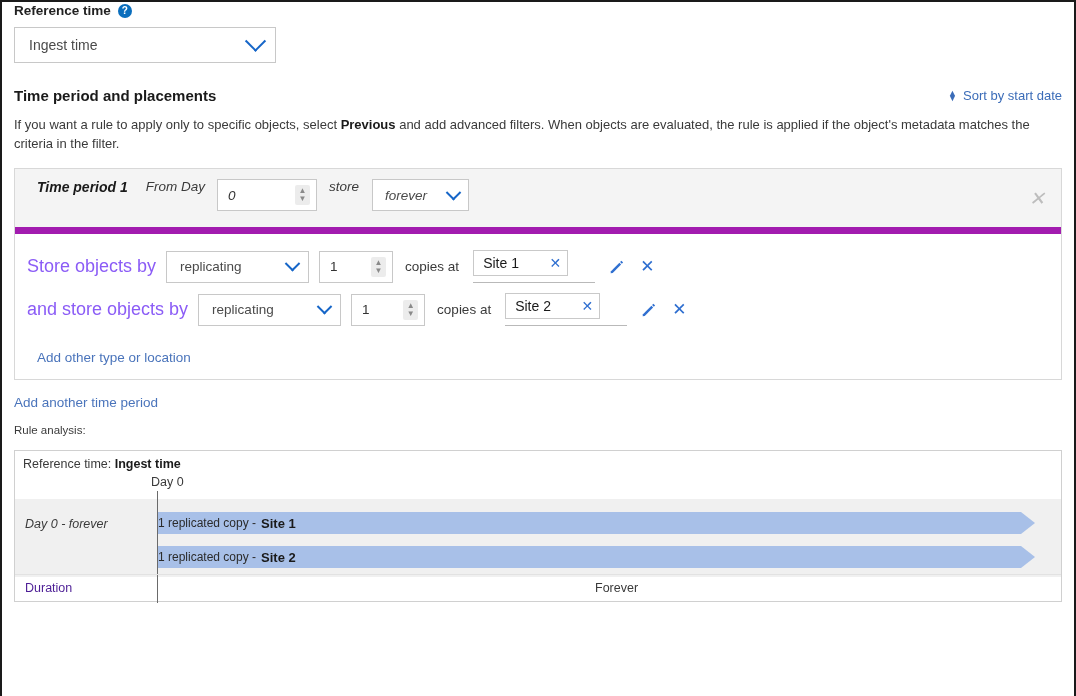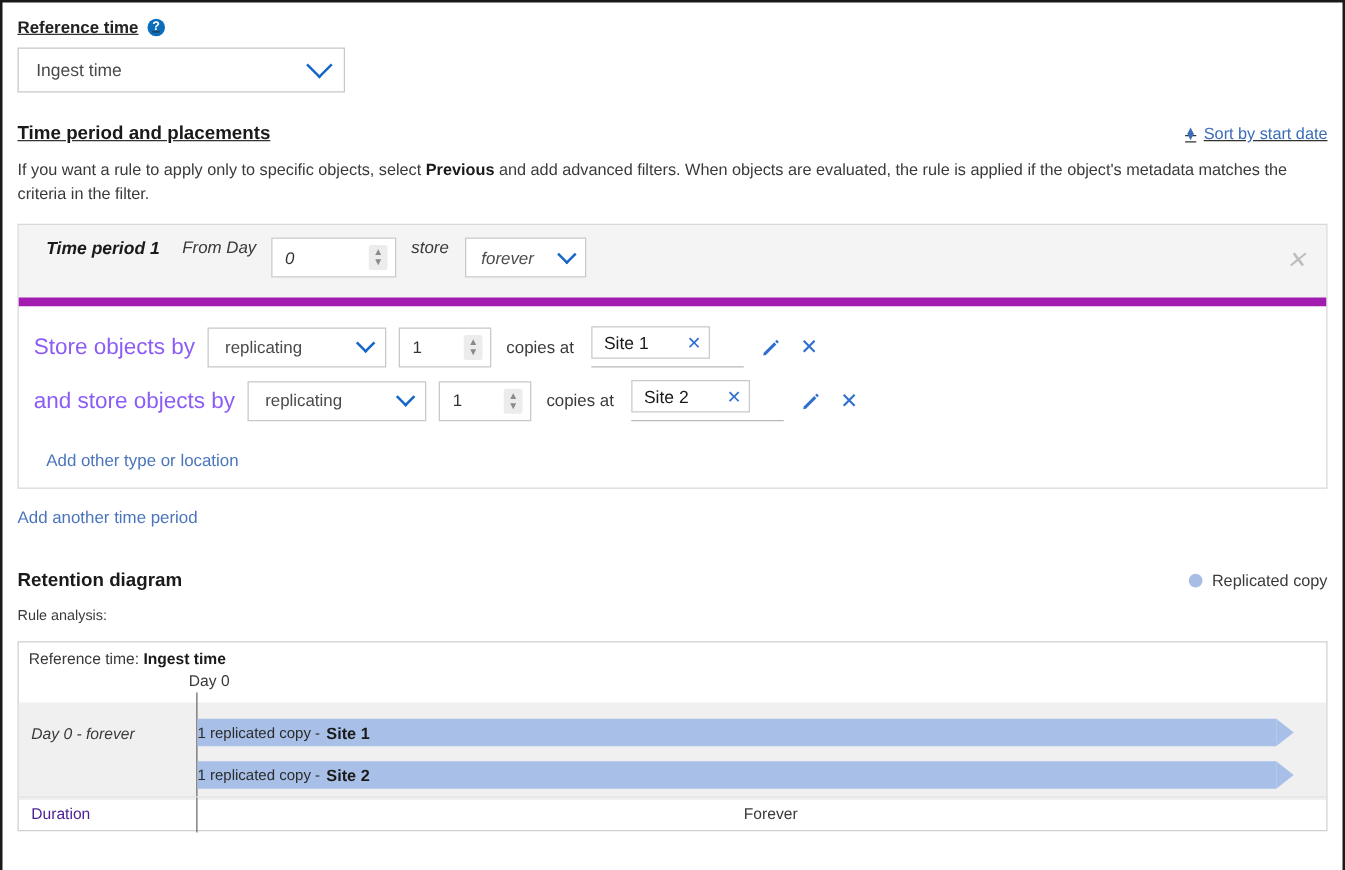--- a/index.html
+++ b/index.html
@@ -30,22 +30,21 @@
     padding: 0 12px;
     box-sizing: border-box;
     width: 100%;
   }
 
   
   .ref-label-row {
     display: flex;
     align-items: center;
     gap: 7px;
-    padding-top: 12px;
-    text-decoration: underline;
+    padding-top: 1px;
   }
   .ref-label {
     font-weight: bold;
     font-size: 13.5px;
     color: #222;
   }
   .help-icon {
     width: 14px;
     height: 14px;
     border-radius: 50%;
@@ -87,21 +86,20 @@
     border-bottom-width: 2px;
     transform: rotate(45deg) translate(-2px, -2px);
   }
 
   
   .sec-head {
     margin-top: 24px;
     display: flex;
     align-items: center;
     justify-content: space-between;
-    text-decoration: underline;
   }
   .sec-title {
     font-size: 15px;
     font-weight: bold;
     color: #1a1a1a;
   }
   .sort-link {
     color: #3b6cb8;
     font-size: 13px;
     display: flex;
@@ -478,27 +476,20 @@
           <span class="blue-x">✕</span>
         </div>
 
         <div class="link add-other">Add other type or location</div>
       </div>
     </div>
 
     <div class="add-period">Add another time period</div>
 
     
-    <div class="ret-head">
-      <span class="sec-title">Retention diagram</span>
-      <span class="legend">
-        <span class="legend-dot"></span>
-        <span>Replicated copy</span>
-      </span>
-    </div>
 
     <div class="analysis">
       <span class="analysis-lbl">Rule analysis:</span>
     </div>
 
     <div class="diagram">
       <div class="dg-band"></div>
       <div class="dg-ref">
         <span>Reference time:</span>
         <b>Ingest time</b>

